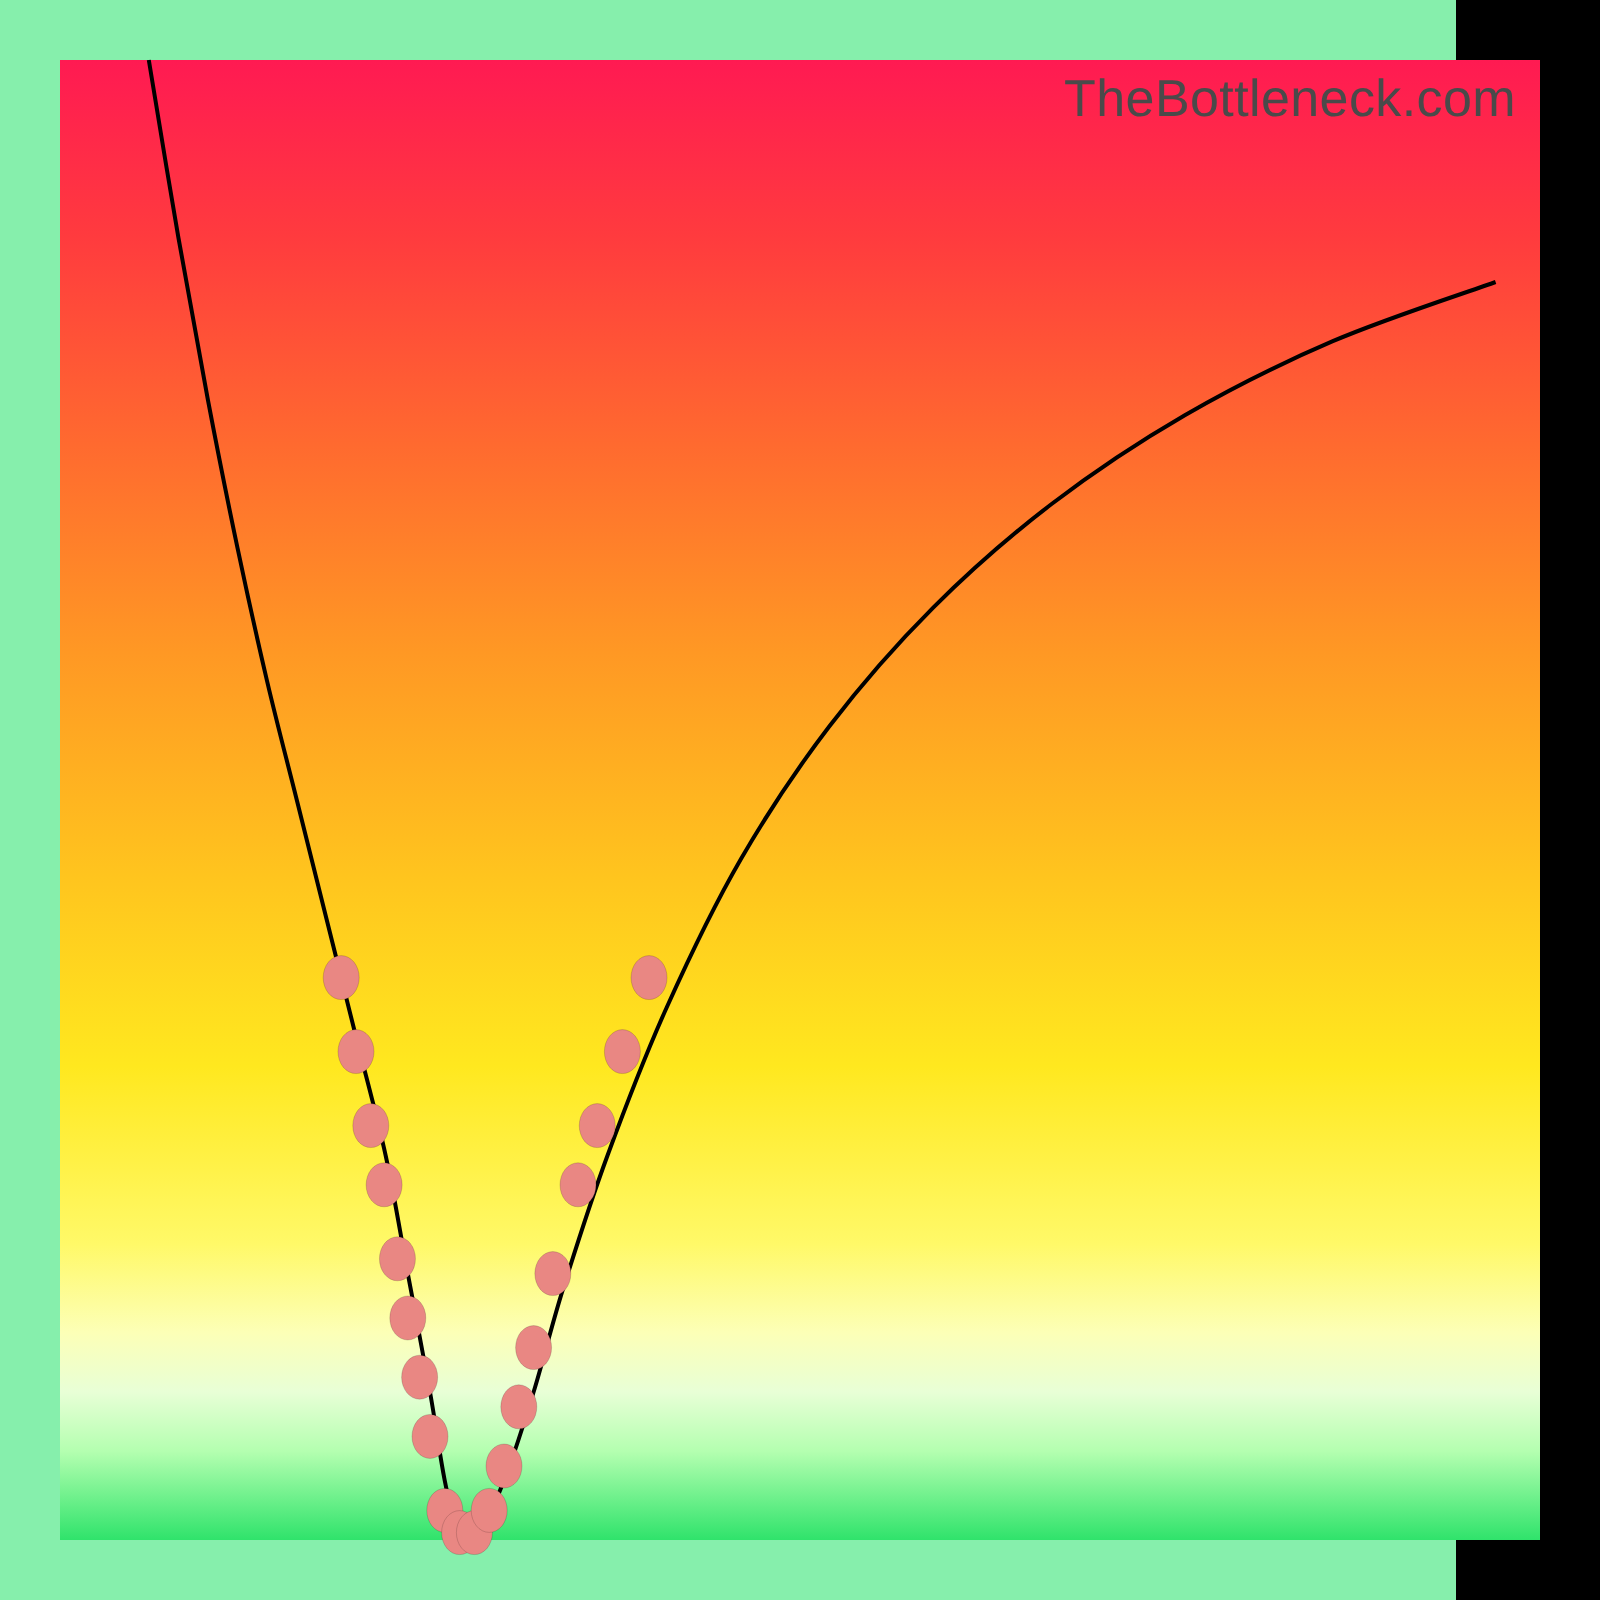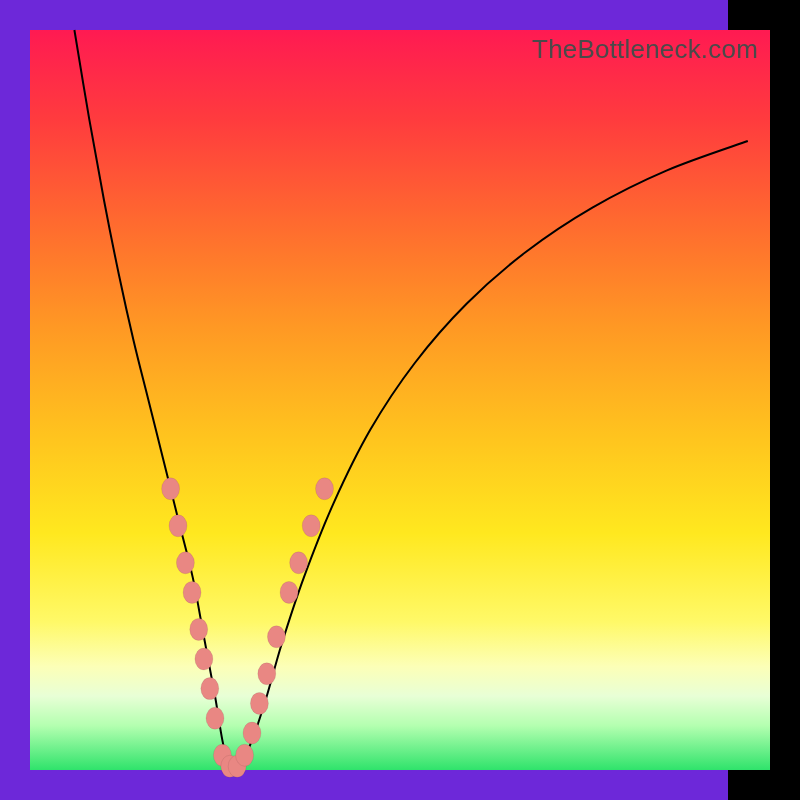--- a/index.html
+++ b/index.html
@@ -8,21 +8,21 @@
     width: 800px;
     height: 800px;
     overflow: hidden;
     background: #000;
     font-family: Arial, Helvetica, sans-serif;
   }
   .frame {
     position: relative;
     width: 728px;
     height: 800px;
-    background: #6d28d9;
+    background: #86efac;
   }
   .plot-area {
     position: absolute;
     left: 30px;
     top: 30px;
     width: 740px;
     height: 740px;
     background: linear-gradient(
       to bottom,
       #ff1a52 0%,

